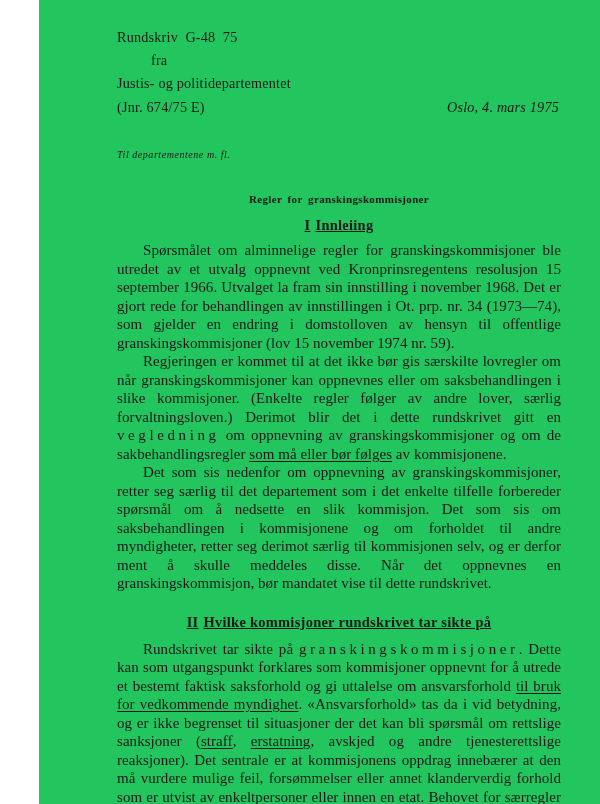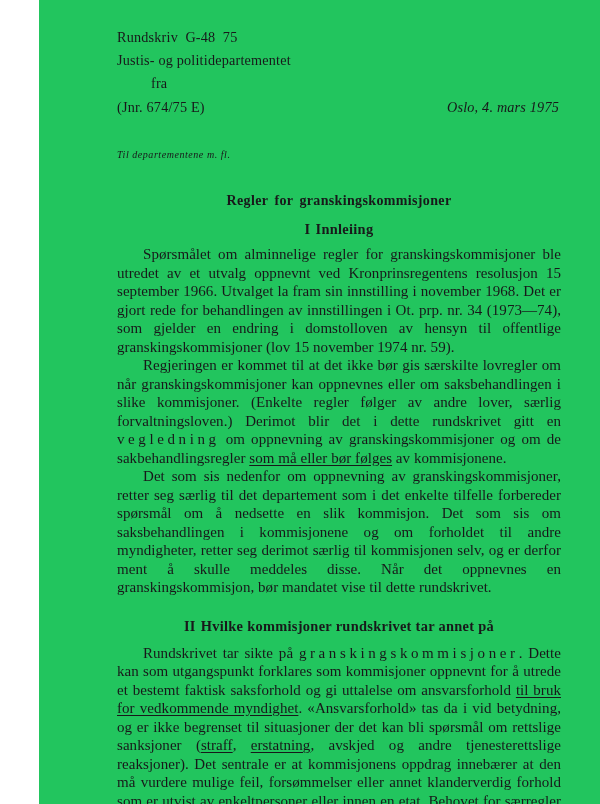--- a/index.html
+++ b/index.html
@@ -53,31 +53,32 @@
     font-style: italic;
     font-size: 10px;
     letter-spacing: 0.55px;
     white-space: pre;
   }
 
   
   .doc-title {
     margin-top: 33px;
     text-align: center;
-    font-size: 14px;
+    font-size: 11px;
     font-weight: bold;
     letter-spacing: 0.35px;
     word-spacing: 2.5px;
   }
   .section-head {
     margin-top: 12px;
     text-align: center;
     font-size: 14.4px;
     font-weight: bold;
     letter-spacing: 0.3px;
+    text-decoration: underline;
   }
   .section-head .numeral {
     padding-right: 5px;
   }
   .section-head-2 {
     margin-top: 21px;
     margin-bottom: 9px;
   }
 
   
@@ -103,39 +104,39 @@
   }
 </style>
 </head>
 <body>
 
 <div class="page">
   <div class="content">
 
     <div class="letterhead">
       <div class="lh-line">Rundskriv  G-48  75</div>
+      <div class="lh-line center-fra">fra</div>
       <div class="lh-line">Justis- og politidepartementet</div>
-      <div class="lh-line center-fra">fra</div>
       <div class="jnr-row">
         <span class="jnr-left">(Jnr. 674/75 E)</span>
         <span class="jnr-right">Oslo, 4. mars 1975</span>
       </div>
     </div>
 
     <div class="addressee">Til departementene m. fl.</div>
 
     <div class="doc-title">Regler for granskingskommisjoner</div>
 
     <div id="sections-root">
         <div class="section-head"><span class="numeral">I</span><span>Innleiing</span></div>
         <div class="body-block">
           <p class="para"><span>Spørsmålet om alminnelige regler for granskingskommisjoner ble utredet av et utvalg oppnevnt ved Kronprinsregentens resolusjon 15 september 1966. Utvalget la fram sin innstilling i november 1968. Det er gjort rede for behandlingen av innstillingen i Ot. prp. nr. 34 (1973—74), som gjelder en endring i domstolloven av hensyn til offentlige granskingskommisjoner (lov 15 november 1974 nr. 59).</span></p>
           <p class="para"><span>Regjeringen er kommet til at det ikke bør gis særskilte lovregler om når granskingskommisjoner kan oppnevnes eller om saksbehandlingen i slike kommisjoner. (Enkelte regler følger av andre lover, særlig forvaltningsloven.) Derimot blir det i dette rundskrivet gitt en </span><span class="sp">vegledning</span><span> om oppnevning av granskingskommisjoner og om de sakbehandlingsregler </span><span class="u">som må eller bør følges</span><span> av kommisjonene.</span></p>
           <p class="para"><span>Det som sis nedenfor om oppnevning av granskingskommisjoner, retter seg særlig til det departement som i det enkelte tilfelle forbereder spørsmål om å nedsette en slik kommisjon. Det som sis om saksbehandlingen i kommisjonene og om forholdet til andre myndigheter, retter seg derimot særlig til kommisjonen selv, og er derfor ment å skulle meddeles disse. Når det oppnevnes en granskingskommisjon, bør mandatet vise til dette rundskrivet.</span></p>
         </div>
-        <div class="section-head section-head-2"><span class="numeral">II</span><span>Hvilke kommisjoner rundskrivet tar annet på</span></div>
+        <div class="section-head section-head-2"><span class="numeral">II</span><span>Hvilke kommisjoner rundskrivet tar sikte på</span></div>
         <div class="body-block">
           <p class="para"><span>Rundskrivet tar sikte på </span><span class="sp">granskingskommisjoner</span><span>. Dette kan som utgangspunkt forklares som kommisjoner oppnevnt for å utrede et bestemt faktisk saksforhold og gi uttalelse om ansvarsforhold </span><span class="u">til bruk for vedkommende myndighet</span><span>. «Ansvarsforhold» tas da i vid betydning, og er ikke begrenset til situasjoner der det kan bli spørsmål om rettslige sanksjoner (</span><span class="u">straff</span><span>, </span><span class="u">erstatning</span><span>, avskjed og andre tjenesterettslige reaksjoner). Det sentrale er at kommisjonens oppdrag innebærer at den må vurdere mulige feil, forsømmelser eller annet klanderverdig forhold som er utvist av enkeltpersoner eller innen en etat. Behovet for særregler til trygging av saksbehandlingen lig-</span></p>
         </div>
       </div>
 
   </div>
 </div>
 
 </body></html>

